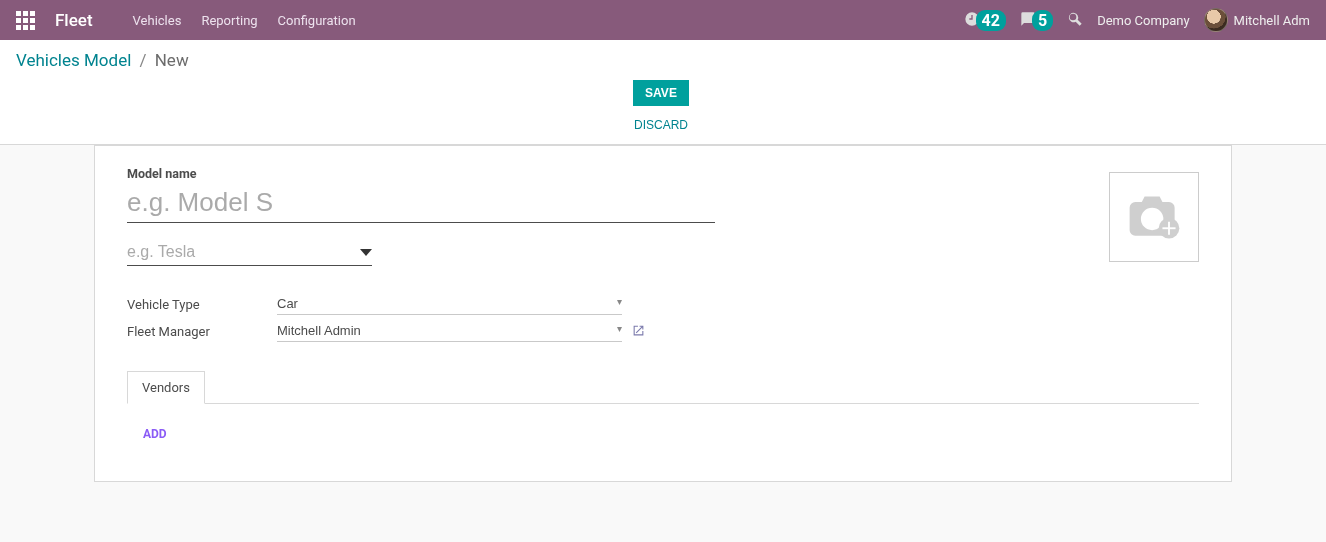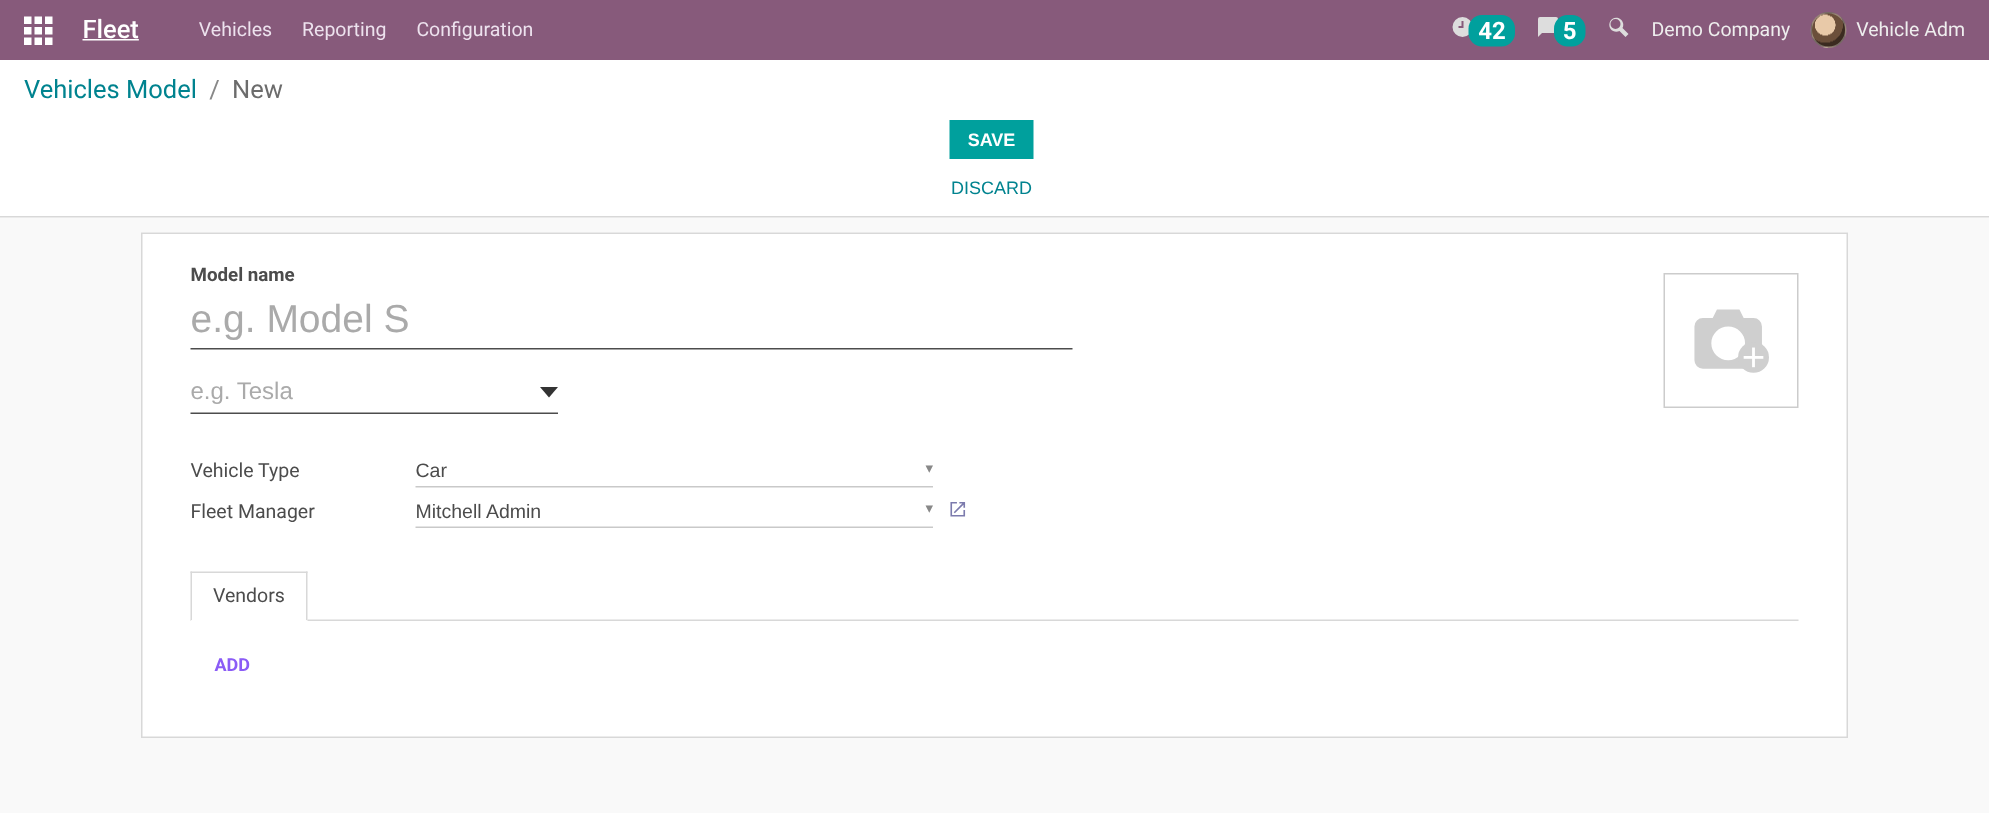--- a/index.html
+++ b/index.html
@@ -3,21 +3,21 @@
 <meta charset="utf-8">
 <style>
 * { box-sizing: border-box; margin: 0; padding: 0; }
 body { font-family: -apple-system, BlinkMacSystemFont, "Segoe UI", Roboto, "Helvetica Neue", Arial, sans-serif; font-size: 13px; color: #4c4c4c; background: #f9f9f9; }
 
 
 .navbar { background: #875a7b; height: 40px; display: flex; align-items: center; padding: 0 16px; color: #fff; }
 .nav-left { display: flex; align-items: center; gap: 20px; }
 .apps-icon { display: grid; grid-template-columns: repeat(3, 5px); grid-template-rows: repeat(3, 5px); gap: 2px; cursor: pointer; }
 .apps-icon span { background: #fff; width: 5px; height: 5px; }
-.brand { font-size: 17px; font-weight: 500; color: #fff; margin-right: 20px; text-decoration: underline; }
+.brand { font-size: 17px; font-weight: 500; color: #fff; margin-right: 20px; }
 .nav-menu { display: flex; gap: 20px; }
 .nav-menu a { color: #ede2ee; font-size: 13px; cursor: pointer; }
 .nav-right { margin-left: auto; display: flex; align-items: center; gap: 14px; }
 .badge-wrap { position: relative; display: flex; align-items: center; cursor: pointer; }
 .badge-pill { background: #00a09d; color: #fff; font-size: 16px; font-weight: 700; padding: 1px 6px; border-radius: 9px; margin-left: -4px; }
 .wrench-icon svg, .clock-icon svg, .chat-icon svg { fill: #ddd; }
 .company { font-size: 13px; color: #eee; cursor: pointer; }
 .avatar { width: 24px; height: 24px; border-radius: 50%; background: radial-gradient(circle at 40% 35%, #e8c9a8 0 35%, #6b4f3a 36% 60%, #3b2b20 61% 100%); border: 1px solid rgba(255,255,255,0.3); cursor: pointer; }
 .username { font-size: 13px; color: #eee; cursor: pointer; white-space: nowrap; }
 
@@ -26,21 +26,21 @@
 .breadcrumb { font-size: 17px; margin-bottom: 10px; }
 .breadcrumb a { color: #00838f; cursor: pointer; }
 .breadcrumb .sep { color: #888; margin: 0 4px; }
 .breadcrumb .current { color: #6c6c6c; }
 .btn-row { display: flex; align-items: center; gap: 12px; flex-direction: column; }
 .btn-primary { background: #00a09d; color: #fff; border: none; padding: 6px 12px; font-weight: 600; font-size: 12px; cursor: pointer; }
 .btn-link { background: none; border: none; color: #00838f; font-weight: 400; font-size: 12px; cursor: pointer; }
 
 
 .sheet-wrap { padding: 0 0 24px 0; display: flex; justify-content: center; }
-.sheet { background: #fff; border: 1px solid #d8d8d8; width: 1138px; max-width: 96%; margin-top: 10px; padding: 20px 32px 32px 32px; position: relative; }
+.sheet { background: #fff; border: 1px solid #d8d8d8; width: 1138px; max-width: 96%; padding: 20px 32px 32px 32px; position: relative; }
 .sheet-inner { position: relative; }
 
 .image-box { position: absolute; top: 6px; right: 0; width: 90px; height: 90px; border: 1px solid #ccc; display: flex; align-items: center; justify-content: center; cursor: pointer; }
 
 
 .title-group { max-width: 588px; }
 .field-label { font-weight: 700; font-size: 12.5px; color: #4c4c4c; margin-bottom: 2px; display: block; }
 .big-input { width: 100%; border: none; border-bottom: 1px solid #4c4c4c; font-size: 26px; color: #333; padding: 4px 0 4px 0; outline: none; background: transparent; }
 .big-input::placeholder { color: #aaa; }
 .manuf-group { margin-top: 16px; max-width: 245px; }
@@ -106,21 +106,21 @@
       <span class="badge-pill">5</span>
     </div>
     <span class="wrench-icon">
       <svg width="16" height="16" viewBox="0 0 24 24">
           <path d="M22 19l-6-6a7 7 0 1 0-3 3l6 6 3-3zM4 9a5 5 0 1 1 10 0A5 5 0 0 1 4 9z"></path>
         </svg>
     </span>
     <span class="company">Demo Company</span>
     <div style="display:flex; align-items:center; gap:6px;">
       <div class="avatar"></div>
-      <span class="username">Vehicle Adm</span>
+      <span class="username">Mitchell Adm</span>
     </div>
   </div>
 </div>
 
 <div class="control-area">
   <div class="breadcrumb">
     <a>Vehicles Model</a>
     <span class="sep">/</span>
     <span class="current">New</span>
   </div>

